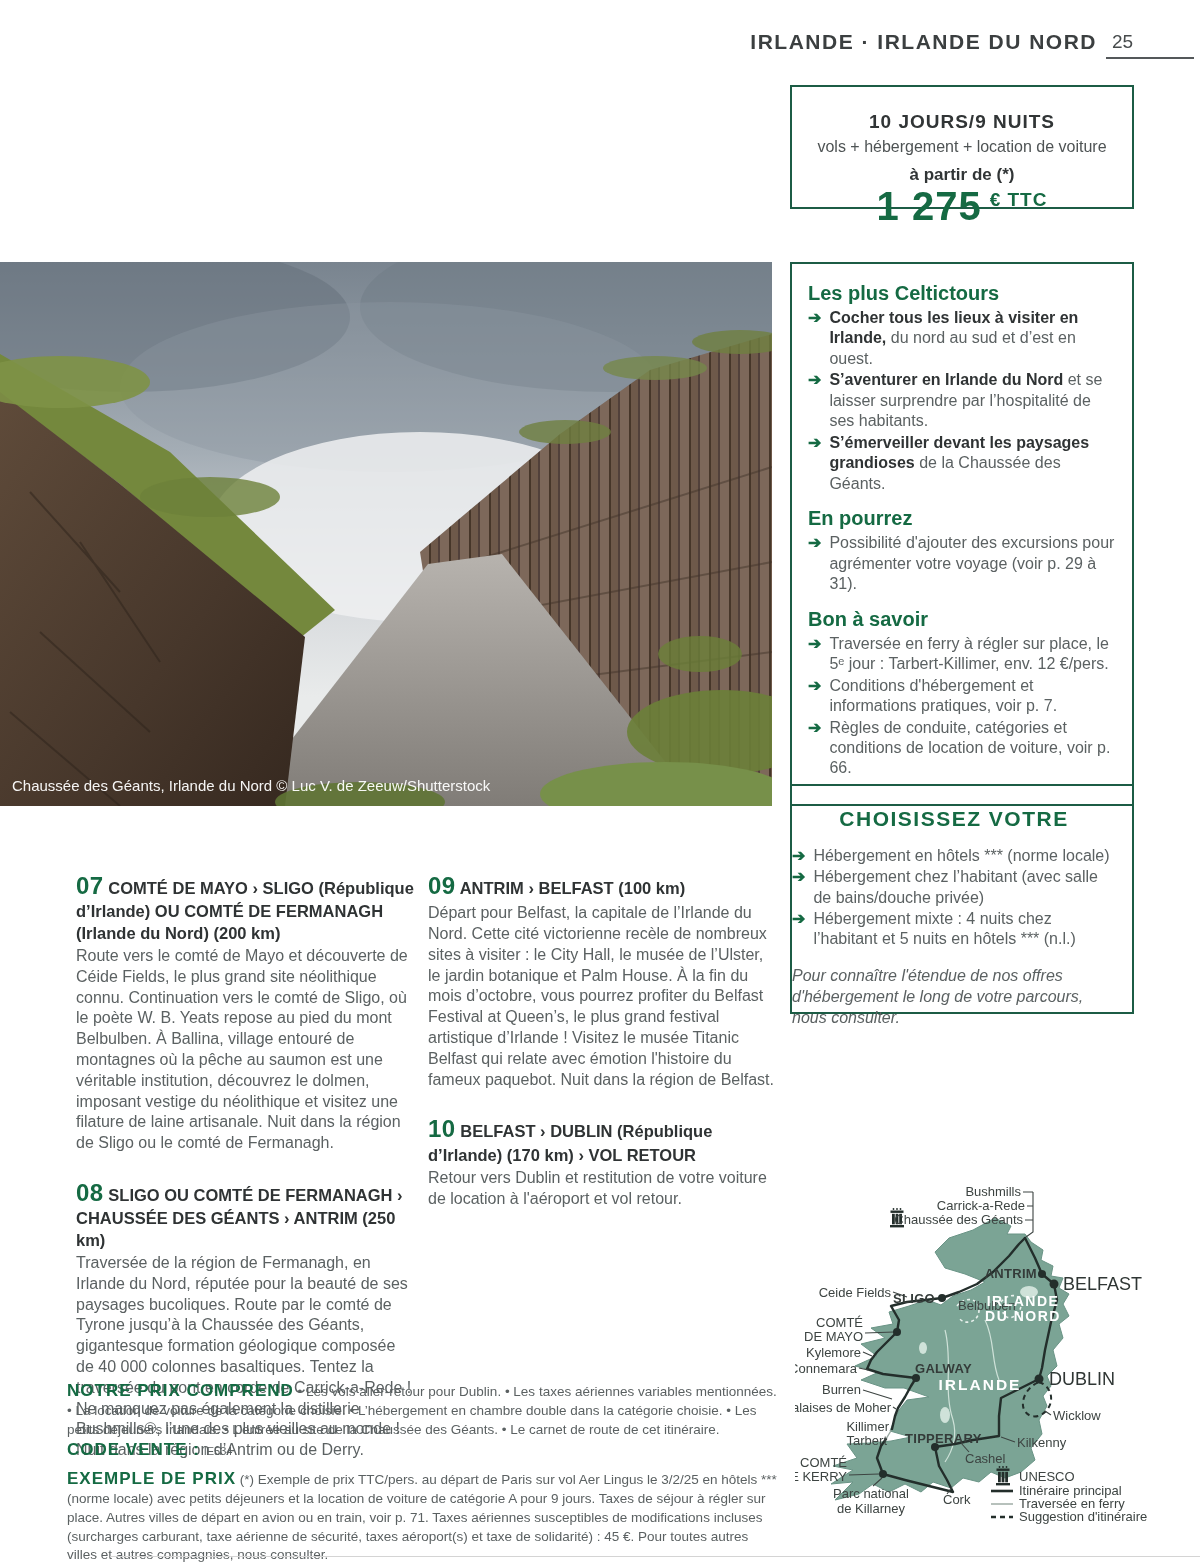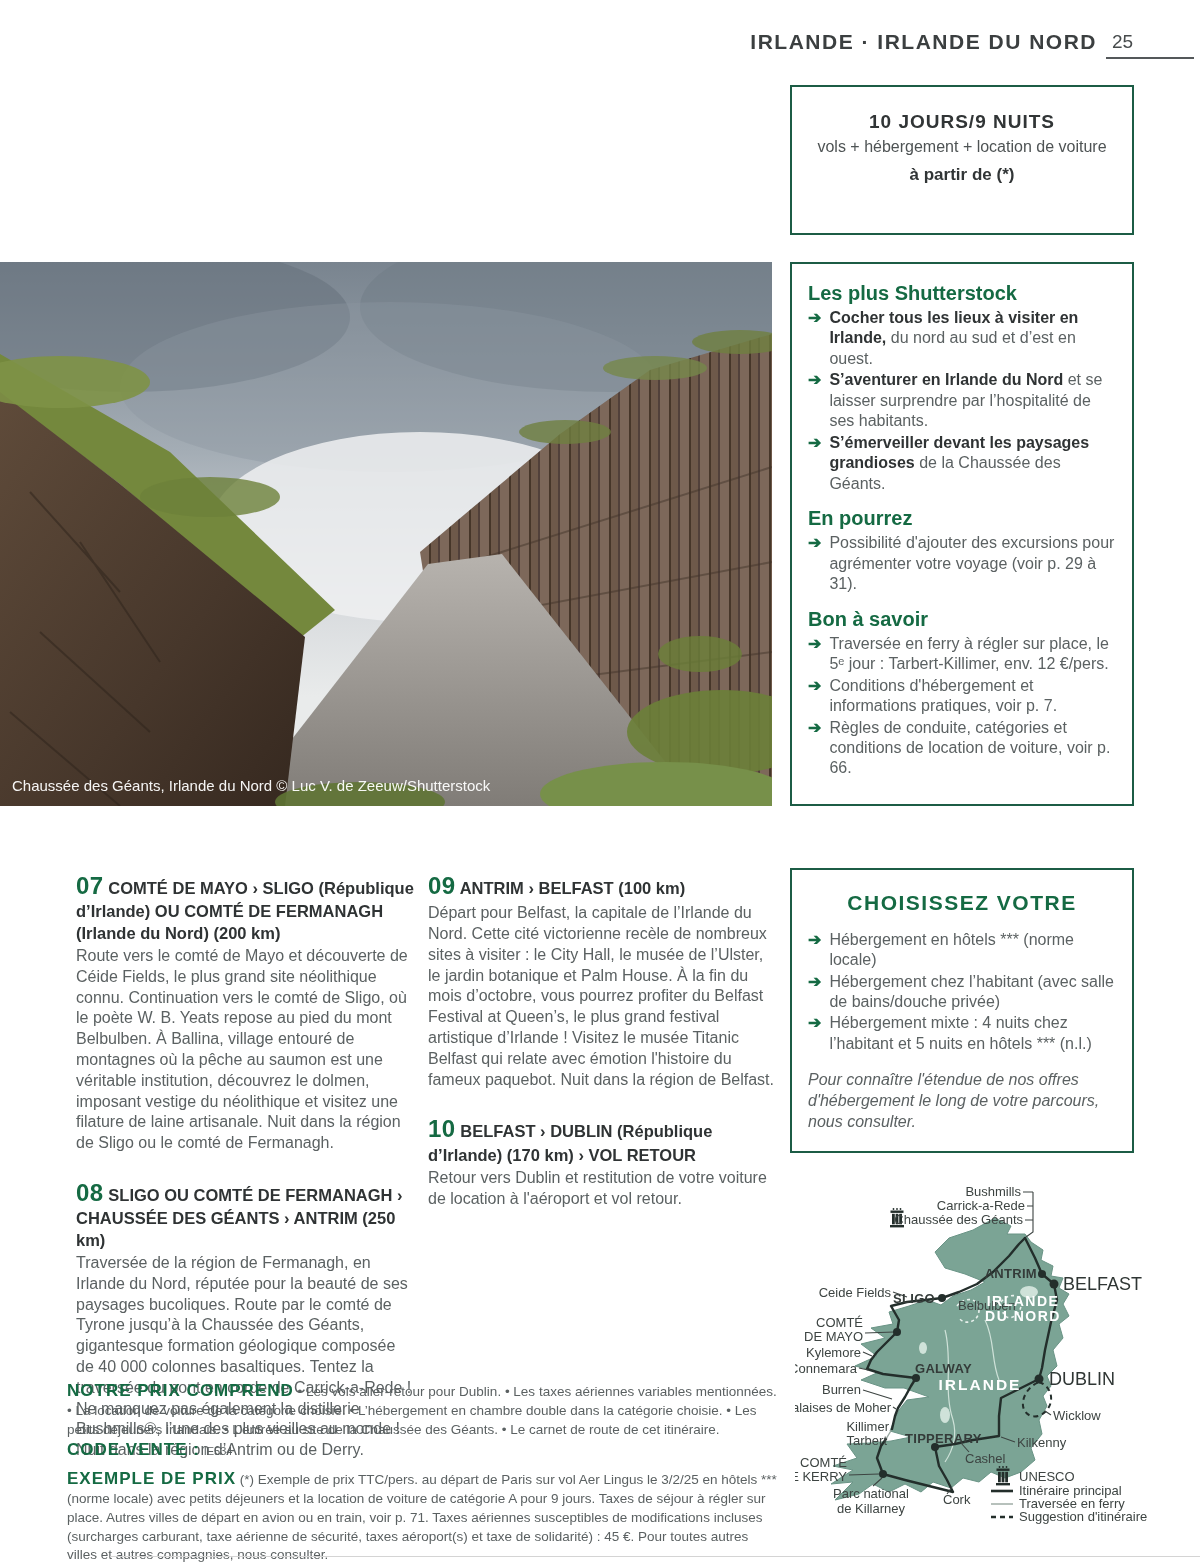--- a/index.html
+++ b/index.html
@@ -12,39 +12,39 @@
   .page{position:relative;width:1200px;height:1563px;background:#fff;
         font-family:"Liberation Sans",sans-serif;overflow:hidden;}
 
   
   .pg-title{position:absolute;top:30px;right:103px;font-size:21px;font-weight:800;
             letter-spacing:1.5px;color:#3b3f40;}
   .pg-num{position:absolute;top:31px;left:1112px;font-size:19px;color:#474b4c;}
   .pg-rule{position:absolute;top:57px;left:1106px;width:88px;height:2px;background:#54585a;}
 
   
-  .price-box{position:absolute;left:790px;top:85px;width:344px;height:150px;
+  .price-box{position:absolute;left:790px;top:85px;width:344px;height:124px;
              border:2px solid var(--bgreen);box-sizing:border-box;text-align:center;}
   .pb-duration{margin-top:24px;font-size:19px;font-weight:800;letter-spacing:1px;color:#313536;}
   .pb-includes{margin-top:5px;font-size:16px;color:#4e5354;}
   .pb-from{margin-top:9px;font-size:17px;font-weight:700;color:#313536;}
   .pb-price{margin-top:0;color:var(--green);font-weight:800;font-size:40px;
             letter-spacing:1px;line-height:1.05;}
   .pb-cur{font-size:19px;font-weight:800;margin-left:8px;vertical-align:14px;letter-spacing:1px;}
 
   
   .photo{position:absolute;left:0;top:262px;width:772px;height:544px;margin:0;overflow:hidden;}
   .photo svg{display:block;}
   .photo figcaption{position:absolute;left:12px;bottom:12px;color:#fff;font-size:15px;opacity:.95;}
 
   
   .info-box{position:absolute;left:790px;top:262px;width:344px;height:544px;
             border:2px solid var(--bgreen);box-sizing:border-box;padding:10px 14px 0 16px;}
-  .acc-box{position:absolute;left:790px;top:868px;width:344px;height:285px;
-           border:2px solid var(--bgreen);box-sizing:border-box;padding:16px 16px 0 16px;}
+  .acc-box{position:absolute;left:790px;top:784px;width:344px;height:230px;
+           border:2px solid var(--bgreen);box-sizing:border-box;padding:16px 16px 0 0;}
   .green-h{font-size:20px;font-weight:800;color:var(--green);margin:13px 0 3px;}
   .green-h.first{margin-top:8px;}
   ul.arrow-list{list-style:none;margin:0;padding:0;}
   .arrow-item{display:flex;gap:8px;font-size:16px;line-height:1.28;color:var(--gray);margin:1px 0;}
   .arr{color:var(--green);font-weight:700;flex:0 0 auto;}
   .arrow-item b{color:var(--ink);font-weight:700;}
   .acc-title{text-align:center;color:var(--green);font-weight:800;font-size:21px;
              letter-spacing:1.5px;line-height:1.6;margin:0 0 10px;}
   .acc-note{font-style:italic;color:var(--gray);font-size:16px;line-height:1.3;margin-top:16px;}
 
@@ -93,20 +93,21 @@
 <div class="page">
 
   <div class="pg-title">IRLANDE · IRLANDE DU NORD</div>
   <div class="pg-num">25</div>
   <div class="pg-rule"></div>
 
   <section class="price-box">
     <div class="pb-duration">10 JOURS/9 NUITS</div>
     <div class="pb-includes">vols + hébergement + location de voiture</div>
     <div class="pb-from">à partir de (*)</div>
+    <div class="pb-price"><span>1 275</span><span class="pb-cur">€ TTC</span></div>
   </section>
 
   <figure class="photo">
     <svg width="772" height="544" viewBox="0 0 772 544">
       <defs>
         <linearGradient id="sky" x1="0" y1="0" x2="0" y2="1">
           <stop offset="0" stop-color="#79848f"></stop>
             <stop offset="0.35" stop-color="#a4adb5"></stop>
           <stop offset="0.62" stop-color="#d7dadd"></stop>
             <stop offset="0.8" stop-color="#e9ebeb"></stop>
@@ -155,21 +156,21 @@
 
       <ellipse cx="722" cy="470" rx="95" ry="42" fill="#6c8038" opacity="0.9"></ellipse>
       <ellipse cx="665" cy="532" rx="125" ry="32" fill="#77904a"></ellipse>
       <ellipse cx="700" cy="392" rx="42" ry="18" fill="#6c8038" opacity="0.8"></ellipse>
       <ellipse cx="360" cy="540" rx="85" ry="20" fill="#5f7434" opacity="0.9"></ellipse>
     </svg>
     <figcaption>Chaussée des Géants, Irlande du Nord © Luc V. de Zeeuw/Shutterstock</figcaption>
   </figure>
 
   <aside class="info-box">
-    <h3 class="green-h first">Les plus Shutterstock</h3>
+    <h3 class="green-h first">Les plus Celtictours</h3>
     <ul class="arrow-list">
       <li class="arrow-item">
           <span class="arr">➔</span>
           <span><b>Cocher tous les lieux à visiter en Irlande,</b> <span>du nord au sud et d’est en ouest.</span></span>
         </li>
       <li class="arrow-item">
           <span class="arr">➔</span>
           <span><b>S’aventurer en Irlande du Nord</b> <span>et se laisser surprendre par l’hospitalité de ses habitants.</span></span>
         </li>
       <li class="arrow-item">

